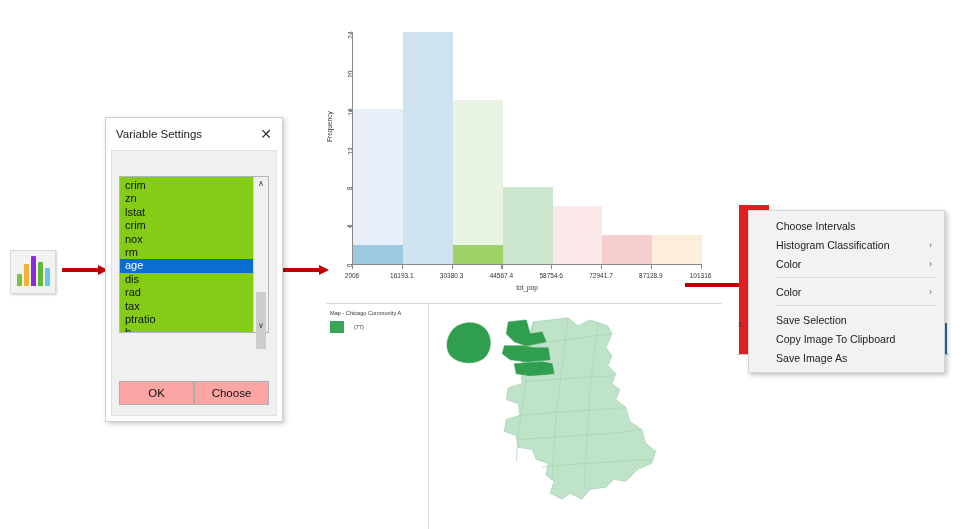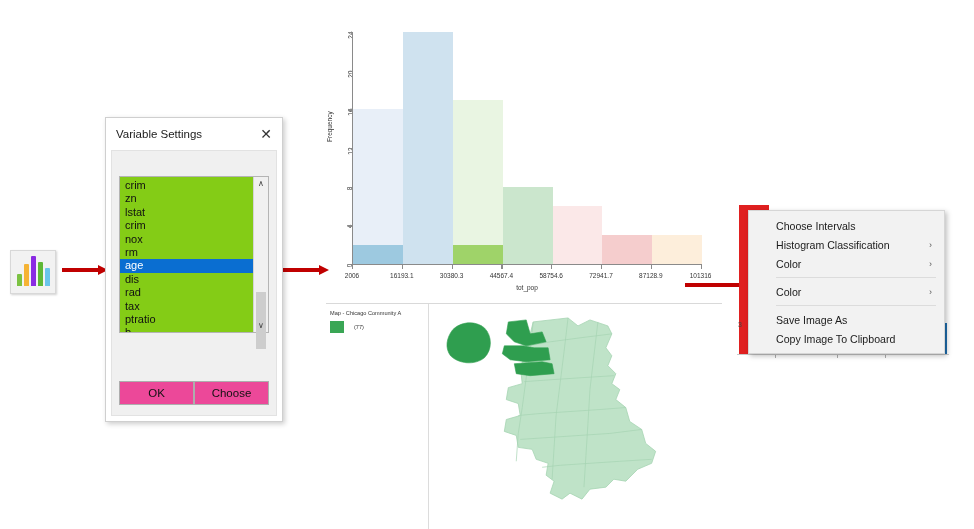--- a/index.html
+++ b/index.html
@@ -136,21 +136,21 @@
   }
   #var-dialog .buttons {
     position: absolute;
     left: 7px; right: 7px; bottom: 10px;
     display: flex;
     justify-content: space-between;
   }
   #var-dialog .btn {
     width: 76px;
     height: 22px;
-    background: #ec4899;
+    background: #fca5a5;
     border: 1px solid #adadad;
     font-size: 11.5px;
     color: #111;
     display: flex;
     align-items: center;
     justify-content: center;
   }
 
   
   #histogram {
@@ -545,18 +545,21 @@
       <span>Color</span>
       <span class="sub">›</span>
     </div>
     <div class="sep"></div>
     <div class="mi">
       <span>Color</span>
       <span class="sub">›</span>
     </div>
     <div class="sep"></div>
     <div class="mi">
+      <span>Save Selection</span>
+    </div>
+    <div class="mi">
+      <span>Copy Image To Clipboard</span>
+    </div>
+    <div class="mi">
       <span>Save Image As</span>
     </div>
-    <div class="mi">
-      <span>Copy Image To Clipboard</span>
-    </div>
   </div>
 
 </body></html>

